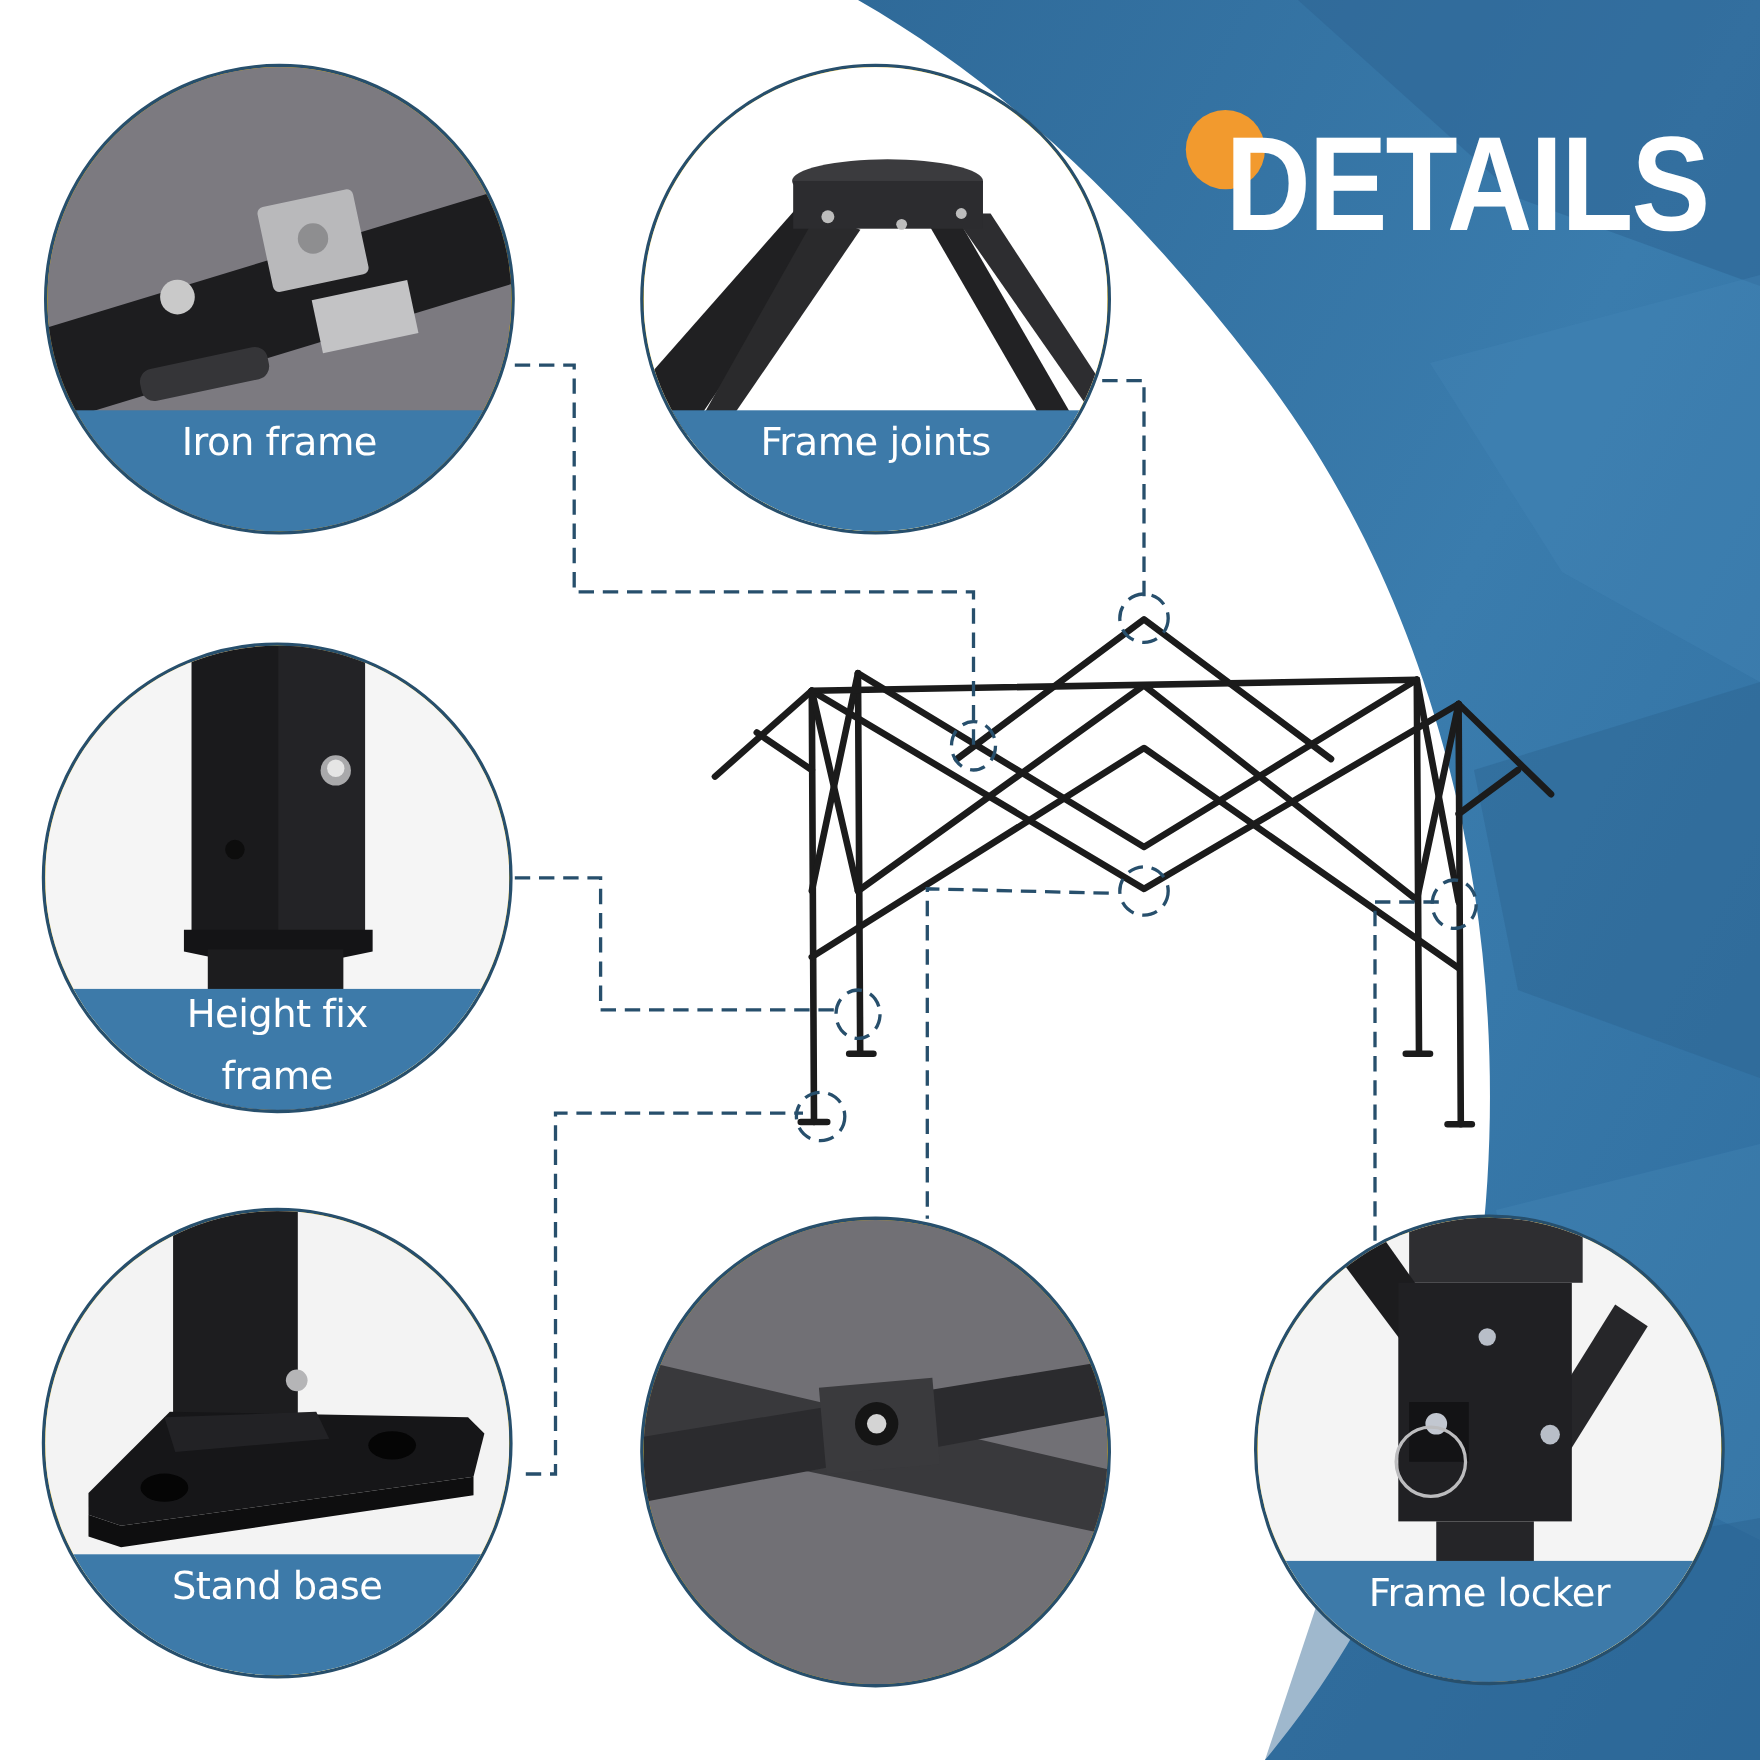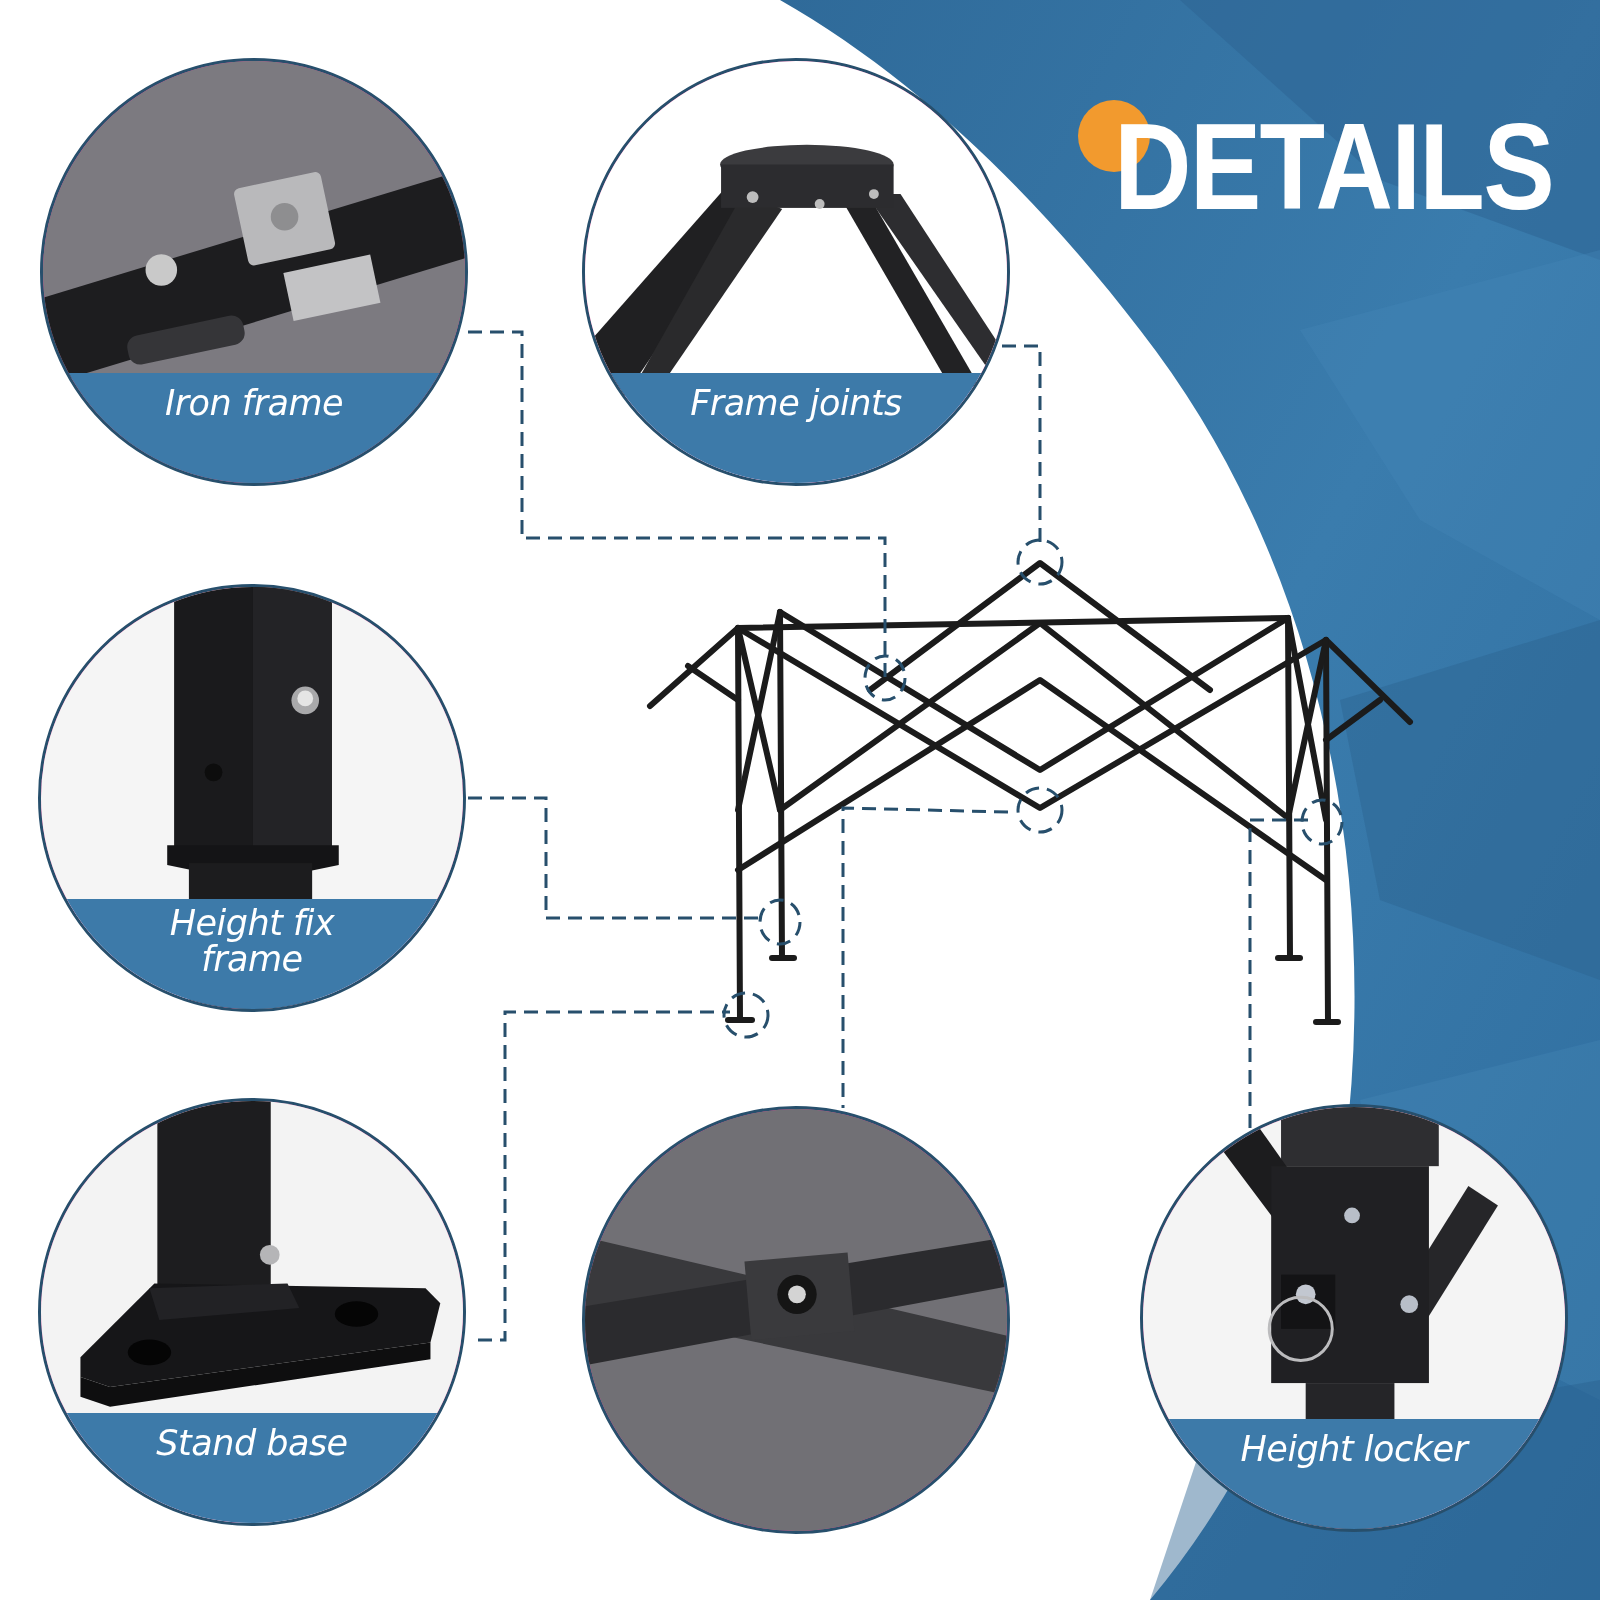--- a/index.html
+++ b/index.html
@@ -1,21 +1,21 @@
 <!DOCTYPE html>
 <html><head>
 <meta charset="utf-8">
 <style>
   html,body{margin:0;padding:0;}
   body{width:1600px;height:1600px;position:relative;overflow:hidden;background:#ffffff;font-family:"Liberation Sans",sans-serif;}
   .bg-svg{position:absolute;left:0;top:0;width:1600px;height:1600px;}
   .title-wrap{position:absolute;left:1078px;top:100px;width:520px;height:140px;text-align:center;}
   .title-dot{position:absolute;left:0;top:0;width:72px;height:72px;border-radius:50%;}
   .title-text{position:absolute;left:36px;top:6px;font-family:"Liberation Sans",sans-serif;font-weight:700;font-size:122px;letter-spacing:-2px;line-height:1;color:#ffffff;transform:scaleX(0.88);transform-origin:left top;}
-  .callout{position:absolute;width:428px;height:428px;border-radius:50%;overflow:hidden;border:3px solid #274f6c;box-sizing:border-box;background:#ec4899;font-style:italic;}
+  .callout{position:absolute;width:428px;height:428px;border-radius:50%;overflow:hidden;border:3px solid #274f6c;box-sizing:border-box;background:#eab308;}
   .callout .photo{position:absolute;left:0;top:0;width:100%;height:100%;}
   .callout .band{position:absolute;left:0;right:0;height:110px;bottom:0;background:#3d7aa9;display:flex;flex-direction:column;align-items:center;justify-content:flex-start;padding-top:12px;box-sizing:border-box;}
   .callout .lbl{color:#ffffff;font-family:"DejaVu Sans",sans-serif;font-size:35px;line-height:36px;text-align:center;letter-spacing:-0.5px;}
   .frame-svg{position:absolute;left:0;top:0;width:1600px;height:1600px;pointer-events:none;}
 </style>
 </head>
 <body>
 
 <svg class="bg-svg" viewBox="0 0 1600 1600">
   <defs>
@@ -126,21 +126,21 @@
   <svg class="photo" viewBox="0 0 428 428">
     <rect width="428" height="428" fill="#f5f5f5"></rect>
     <rect x="135" y="0" width="160" height="270" fill="#1a1a1c"></rect>
     <rect x="215" y="0" width="80" height="270" fill="#232326"></rect>
     <polygon points="128,262 302,262 302,282 215,300 128,282" fill="#141416"></polygon>
     <rect x="150" y="280" width="125" height="150" fill="#1c1c1e"></rect>
     <circle cx="268" cy="115" r="14" fill="#a9a9ab"></circle>
     <circle cx="268" cy="113" r="8" fill="#e5e5e5"></circle>
     <circle cx="175" cy="188" r="9" fill="#0d0d0d"></circle>
   </svg>
-  <div class="band" style="padding-top:6px;">
+  <div class="band" style="padding-top:6px;gap:20px;">
     <div class="lbl">Height fix</div>
     <div class="lbl">frame</div>
   </div>
 </div>
 
 <div class="callout" style="left:38px;top:1098px;">
   <svg class="photo" viewBox="0 0 428 428">
     <rect width="428" height="428" fill="#f3f3f3"></rect>
     <rect x="118" y="0" width="115" height="205" fill="#1d1d1f"></rect>
     <polygon points="40,260 115,185 390,190 405,205 395,245 70,290 40,280" fill="#161618"></polygon>
@@ -174,15 +174,15 @@
     <polygon points="330,80 360,100 260,260 230,240" fill="#262629"></polygon>
     <rect x="130" y="60" width="160" height="220" fill="#202023"></rect>
     <rect x="165" y="280" width="90" height="148" fill="#252528"></rect>
     <rect x="140" y="170" width="55" height="55" fill="#131315"></rect>
     <circle cx="165" cy="190" r="10" fill="#c2c7d0"></circle>
     <circle cx="160" cy="225" r="32" fill="none" stroke="#bcbcbe" stroke-width="3"></circle>
     <circle cx="212" cy="110" r="8" fill="#b8bec8"></circle>
     <circle cx="270" cy="200" r="9" fill="#b8bec8"></circle>
   </svg>
   <div class="band">
-    <div class="lbl">Height locker</div>
+    <div class="lbl">Frame locker</div>
   </div>
 </div>
 
 </body></html>

